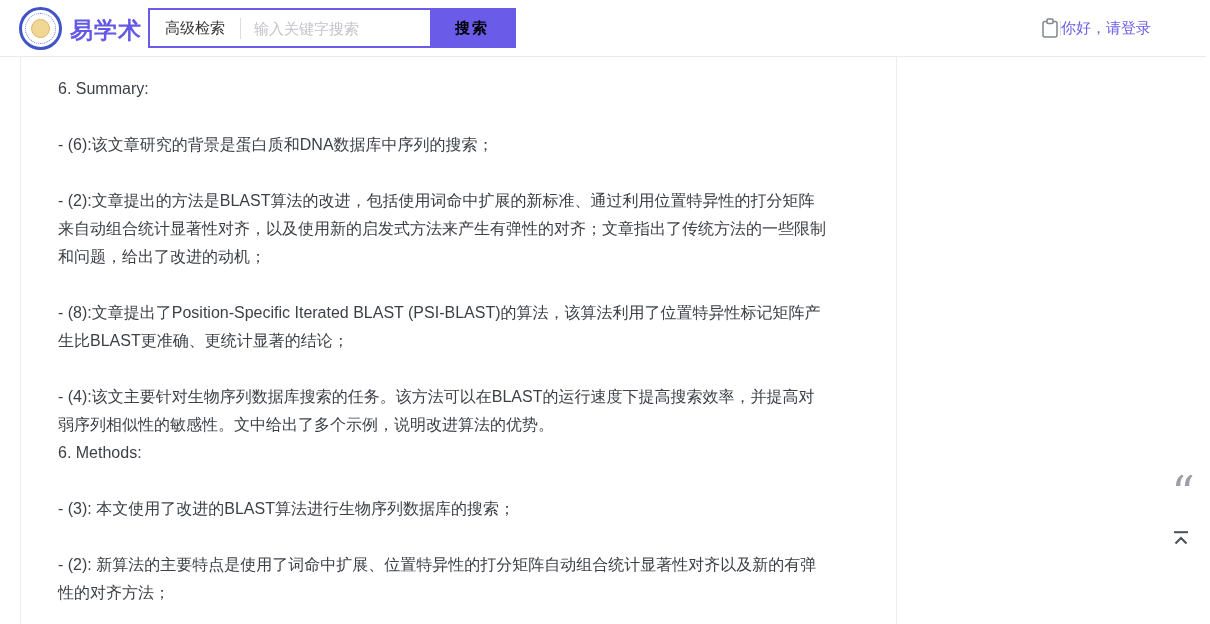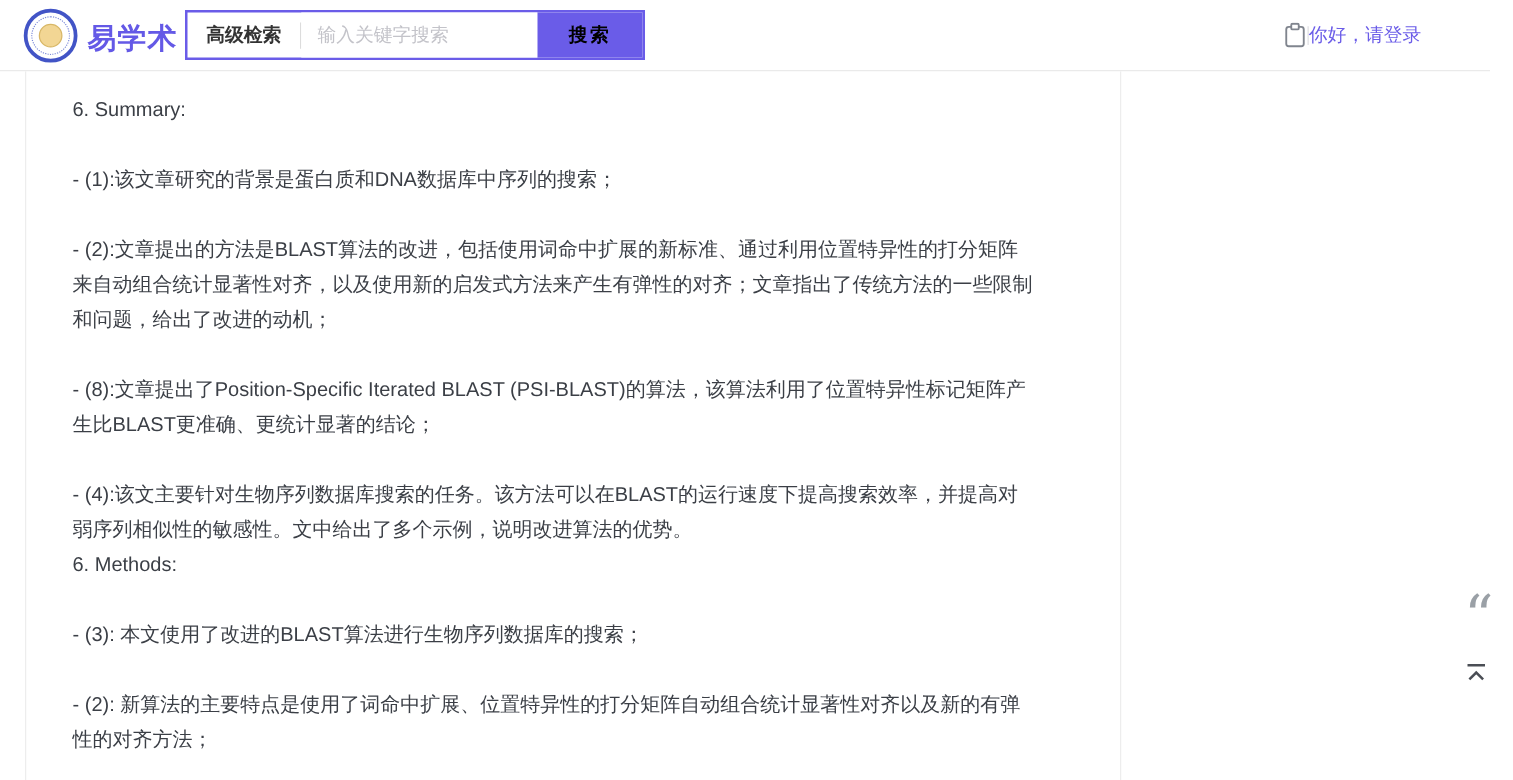--- a/index.html
+++ b/index.html
@@ -6,21 +6,21 @@
   html, body {
     width: 1210px; height: 624px;
     background: #fff;
     overflow: hidden;
     font-family: "Liberation Sans", "DejaVu Sans", sans-serif;
     position: relative;
   }
 
   
   .header {
-    position: absolute; top: 0; left: 0; right: 18px;
+    position: absolute; top: 0; left: 0; right: 4px;
     height: 57px;
     background: #fff;
     border-bottom: 1px solid #eaeaea;
     z-index: 5;
   }
   .logo {
     position: absolute; left: 19px; top: 7px;
     width: 43px; height: 43px;
     border-radius: 50%;
     border: 3px solid #4254c6;
@@ -53,21 +53,21 @@
   .search {
     position: absolute; left: 148px; top: 8px;
     width: 368px; height: 40px;
     border: 2px solid #6a5ce8;
     background: #fff;
     display: flex; align-items: stretch;
   }
   .adv-search {
     display: flex; align-items: center;
     padding: 0 15px;
-    font-size: 15px; font-weight: 700; color: #333;
+    font-size: 15px; font-weight: 400; color: #333;
     cursor: pointer; white-space: nowrap;
   }
   .search-sep {
     width: 1px; height: 21px;
     background: #dcdcdc;
     align-self: center;
   }
   .kw-input {
     flex: 1; min-width: 0;
     border: none; outline: none;
@@ -171,21 +171,21 @@
     <div class="hdr-vdiv"></div>
     <div class="login-link">你好，请登录</div>
   </div>
 
 </div>
 
 <div class="panel">
   <div class="text-wrap">
       <div class="text-line">6. Summary:</div>
       <div class="text-line"></div>
-      <div class="text-line">- (1):该文章研究的背景是蛋白质和DNA数据库中序列的搜索；</div>
+      <div class="text-line">- (6):该文章研究的背景是蛋白质和DNA数据库中序列的搜索；</div>
       <div class="text-line"></div>
       <div class="text-line">- (2):文章提出的方法是BLAST算法的改进，包括使用词命中扩展的新标准、通过利用位置特异性的打分矩阵来自动组合统计显著性对齐，以及使用新的启发式方法来产生有弹性的对齐；文章指出了传统方法的一些限制和问题，给出了改进的动机；</div>
       <div class="text-line"></div>
       <div class="text-line">- (8):文章提出了Position-Specific Iterated BLAST (PSI-BLAST)的算法，该算法利用了位置特异性标记矩阵产生比BLAST更准确、更统计显著的结论；</div>
       <div class="text-line"></div>
       <div class="text-line">- (4):该文主要针对生物序列数据库搜索的任务。该方法可以在BLAST的运行速度下提高搜索效率，并提高对弱序列相似性的敏感性。文中给出了多个示例，说明改进算法的优势。</div>
       <div class="text-line">6. Methods:</div>
       <div class="text-line"></div>
       <div class="text-line">- (3): 本文使用了改进的BLAST算法进行生物序列数据库的搜索；</div>
       <div class="text-line"></div>

